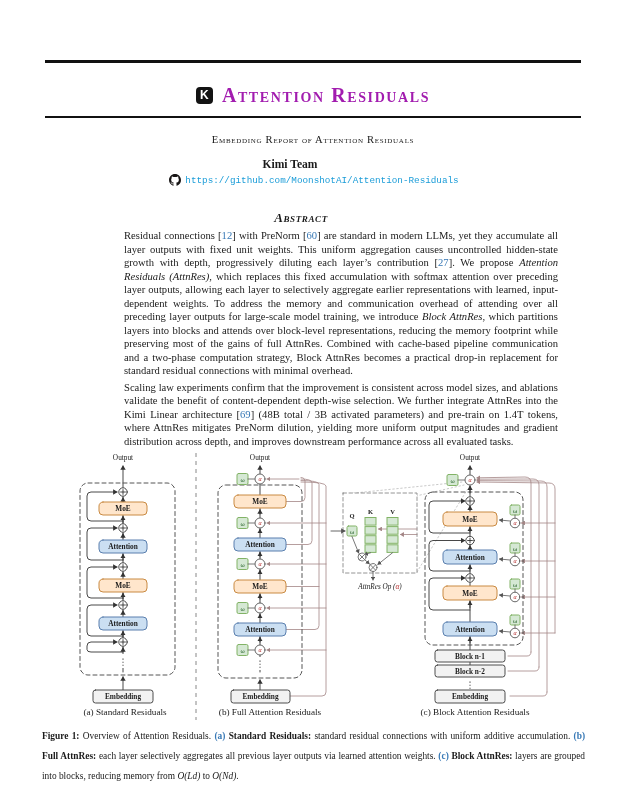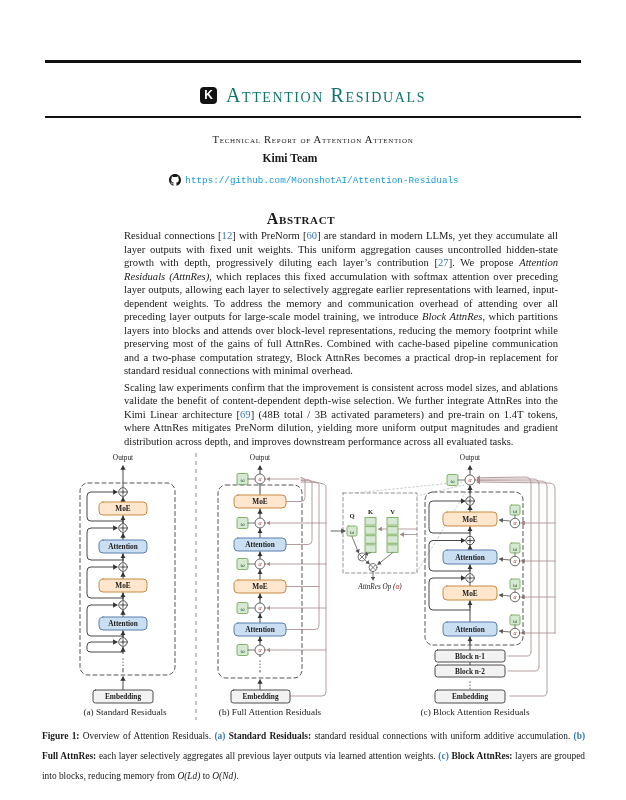--- a/index.html
+++ b/index.html
@@ -4,26 +4,26 @@
 <style>
   html,body{margin:0;padding:0;background:#e8e8e8;}
   .page{position:relative;width:626px;height:800px;background:#ffffff;margin:0 auto;
         font-family:"Liberation Serif",serif;color:#1a1a1a;overflow:hidden;}
   .abs{position:absolute;}
   .rule{background:#111;}
   .title-row{top:83px;left:0;width:626px;height:24px;display:flex;align-items:center;justify-content:center;gap:9px;}
   .k-badge{display:inline-flex;width:17px;height:17px;border-radius:4px;background:#131313;color:#fff;
            align-items:center;justify-content:center;font-family:"Liberation Sans",sans-serif;
            font-weight:bold;font-size:12px;}
-  .paper-title{font-size:20px;font-variant:small-caps;letter-spacing:1.6px;font-weight:400;color:#0f766e;}
+  .paper-title{font-size:20px;font-variant:small-caps;letter-spacing:1.6px;font-weight:700;color:#a21caf;}
   .subtitle{top:134px;left:0;width:626px;text-align:center;font-variant:small-caps;font-size:10.6px;letter-spacing:.7px;}
-  .team{top:152px;left:0;width:580px;text-align:center;font-weight:bold;font-size:11.6px;}
+  .team{top:158px;left:0;width:580px;text-align:center;font-weight:bold;font-size:11.6px;}
   .link-row{top:174px;left:1px;width:626px;display:flex;align-items:center;justify-content:center;gap:4px;}
   .gh-link{font-family:"Liberation Mono",monospace;font-size:9.3px;color:#1a9cd8;text-decoration:none;}
-  .abs-head{top:210px;left:0;width:602px;text-align:center;font-variant:small-caps;font-weight:bold;font-size:16px;letter-spacing:.6px;}
+  .abs-head{top:210px;left:0;width:602px;text-align:center;font-variant:small-caps;font-weight:bold;font-size:13px;letter-spacing:.6px;font-style:italic;}
   .abs-body{top:229px;left:96px;width:434px;font-size:10.6px;line-height:13.5px;text-align:justify;margin-left:28px;}
   .abs-body p{margin:0 0 3px 0;}
   .figcaption{top:726px;left:42px;width:543px;font-size:9.4px;line-height:20px;text-align:justify;}
   .seg-cite{color:#3778b5;}
   .seg-cite-b{color:#3778b5;font-weight:bold;}
   .seg-b{font-weight:bold;}
   .seg-i{font-style:italic;}
   svg text{font-family:"Liberation Serif",serif;fill:#1a1a1a;text-anchor:middle;}
   .lab{font-size:7.3px;font-weight:600;}
   .out{font-size:7.3px;}
@@ -41,21 +41,21 @@
 
   <div class="abs rule" style="top:60px;left:45px;width:536px;height:2.5px;"></div>
 
   <div class="abs title-row">
     <span class="k-badge">K</span>
     <span class="paper-title">Attention Residuals</span>
   </div>
 
   <div class="abs rule" style="top:116px;left:45px;width:536px;height:1.6px;"></div>
 
-  <div class="abs subtitle">Technical Report of Attention Attention</div>
+  <div class="abs subtitle">Embedding Report of Attention Residuals</div>
   <div class="abs team">Kimi Team</div>
 
   <div class="abs link-row">
     <svg width="12" height="12" viewBox="0 0 16 16">
       <path fill="#171515" d="M8 0C3.58 0 0 3.58 0 8c0 3.54 2.29 6.53 5.47 7.59.4.07.55-.17.55-.38 0-.19-.01-.82-.01-1.49-2.01.37-2.53-.49-2.69-.94-.09-.23-.48-.94-.82-1.13-.28-.15-.68-.52-.01-.53.63-.01 1.08.58 1.23.82.72 1.21 1.87.87 2.33.66.07-.52.28-.87.51-1.07-1.78-.2-3.64-.89-3.64-3.95 0-.87.31-1.59.82-2.15-.08-.2-.36-1.02.08-2.12 0 0 .67-.21 2.2.82.64-.18 1.32-.27 2-.27s1.36.09 2 .27c1.53-1.04 2.2-.82 2.2-.82.44 1.1.16 1.92.08 2.12.51.56.82 1.27.82 2.15 0 3.07-1.87 3.75-3.65 3.95.29.25.54.73.54 1.48 0 1.07-.01 1.93-.01 2.2 0 .21.15.46.55.38A8.01 8.01 0 0 0 16 8c0-4.42-3.58-8-8-8z"></path>
     </svg>
     <a class="gh-link" href="#">https://github.com/MoonshotAI/Attention-Residuals</a>
   </div>
 
   <div class="abs abs-head">Abstract</div>

